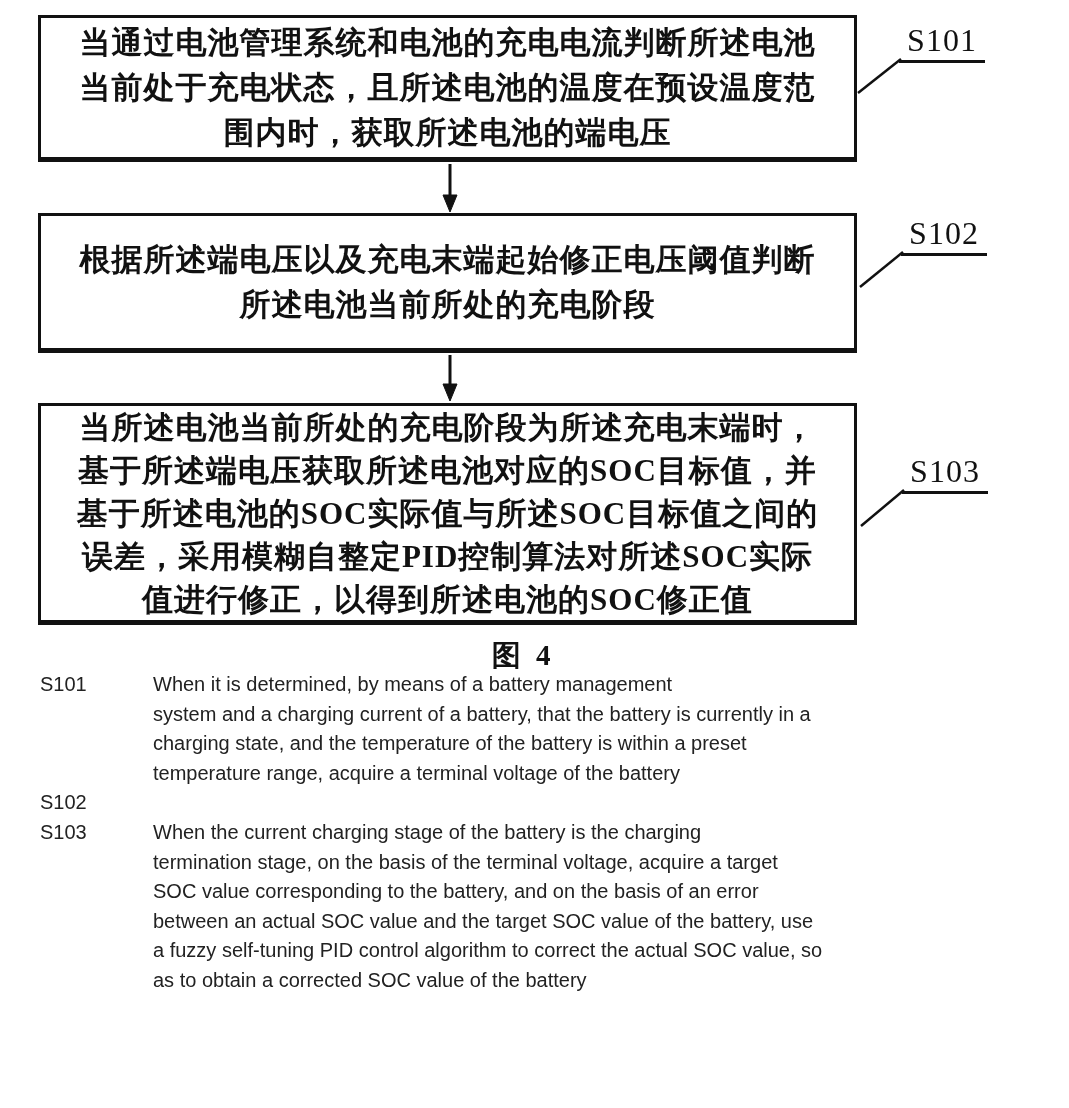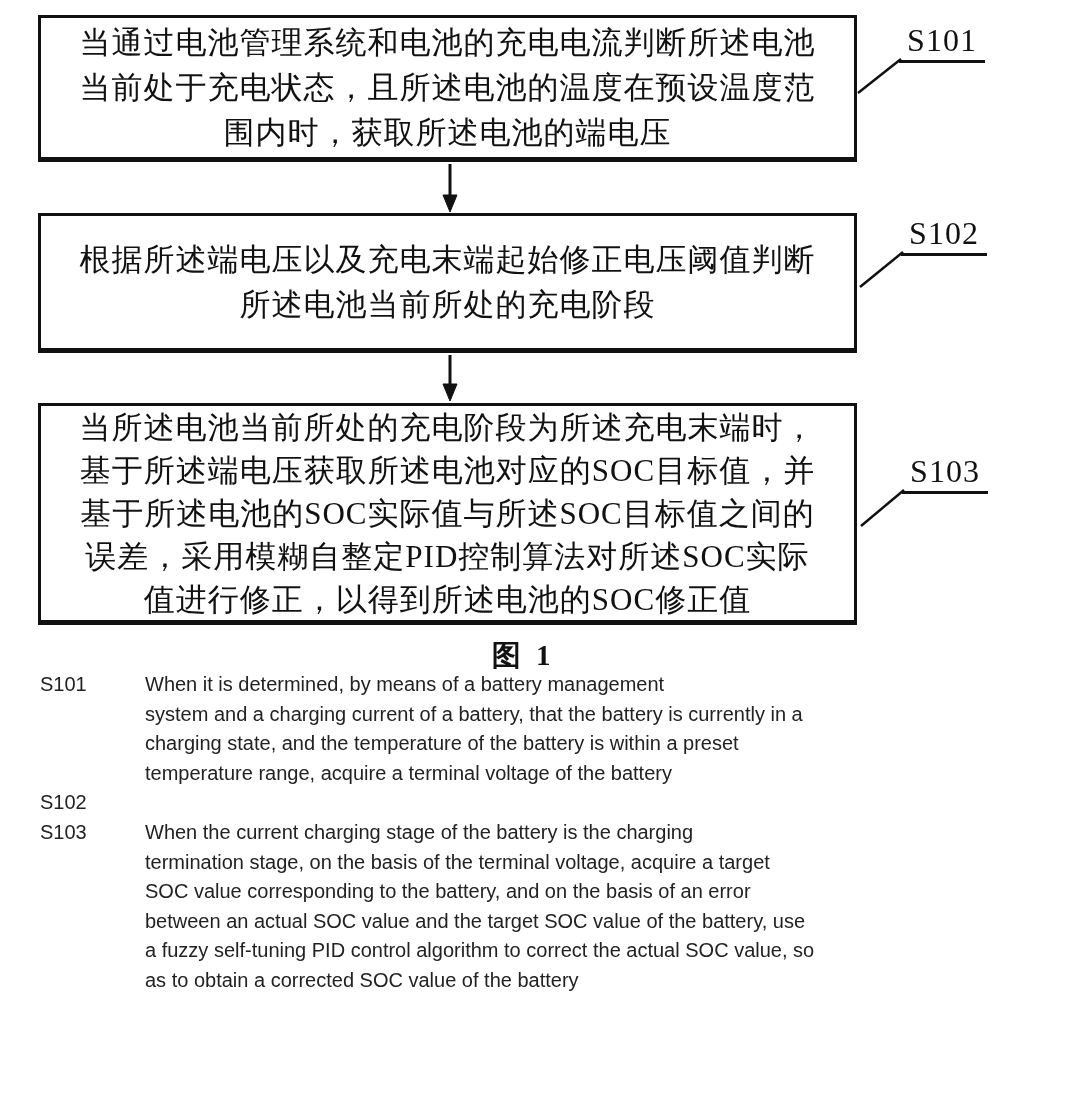--- a/index.html
+++ b/index.html
@@ -21,20 +21,21 @@
     border-bottom-width: 5px;
     display: flex;
     align-items: center;
     justify-content: center;
     text-align: center;
     white-space: pre-line;
     font-size: 31px;
     line-height: 45px;
     letter-spacing: 1px;
     padding: 8px 6px;
+    font-weight: bold;
   }
   .flow-box.b1 { top: 15px;  height: 147px; }
   .flow-box.b2 { top: 213px; height: 140px; }
   .flow-box.b3 { top: 403px; height: 222px; line-height: 43px; }
   .step-label {
     position: absolute;
     width: 86px;
     font-size: 32px;
     text-align: center;
     border-bottom: 3px solid #111111;
@@ -65,21 +66,21 @@
     left: 40px;
     top: 670px;
     width: 995px;
     font-family: "Liberation Sans", sans-serif;
     font-size: 20px;
     line-height: 29.6px;
     color: #222222;
   }
   .desc-row { display: flex; align-items: flex-start; }
   .desc-label { flex: 0 0 105px; }
-  .desc-text { flex: 1; white-space: pre-line; }
+  .desc-text { flex: 1; white-space: pre-line; margin-left: 8px; }
 </style>
 </head>
 <body>
 
 <div class="canvas">
 
   <div class="flow-box b1">当通过电池管理系统和电池的充电电流判断所述电池
 当前处于充电状态，且所述电池的温度在预设温度范
 围内时，获取所述电池的端电压</div>
 
@@ -103,21 +104,21 @@
       <line x1="450" y1="164" x2="450" y2="198" stroke-width="3"></line>
       <polygon points="443,195 457,195 450,212" stroke-width="1"></polygon>
       <line x1="450" y1="355" x2="450" y2="387" stroke-width="3"></line>
       <polygon points="443,384 457,384 450,401" stroke-width="1"></polygon>
       <line x1="901" y1="59" x2="858" y2="93" stroke-width="2.5"></line>
       <line x1="903" y1="252" x2="860" y2="287" stroke-width="2.5"></line>
       <line x1="904" y1="490" x2="861" y2="526" stroke-width="2.5"></line>
     </g>
   </svg>
 
-  <div class="figure-caption">图 1</div>
+  <div class="figure-caption">图 4</div>
 
   <div class="desc">
     <div class="desc-row">
       <div class="desc-label">S101</div>
       <div class="desc-text">When it is determined, by means of a battery management
 system and a charging current of a battery, that the battery is currently in a
 charging state, and the temperature of the battery is within a preset
 temperature range, acquire a terminal voltage of the battery</div>
     </div>
     <div class="desc-row">

